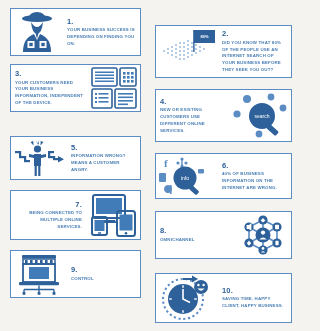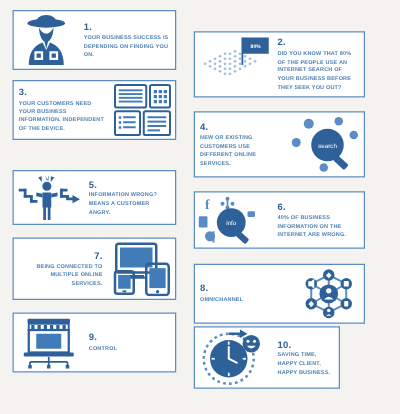--- a/index.html
+++ b/index.html
@@ -339,21 +339,21 @@
         <rect x="38.6" y="40" width="2.8" height="2.8"></rect>
       </g>
     </svg>
   </div>
   <div class="text-cell">
     <div class="num">9.</div>
     <div class="body-txt">CONTROL</div>
   </div>
 </div>
 
-<div class="panel" style="left:155px;top:261px;width:117px;height:50px;">
+<div class="panel" style="left:155px;top:273px;width:137px;height:50px;">
   <div class="icon-cell" style="width:62px;height:50px;">
     <svg width="56" height="46" viewBox="0 0 56 46">
       <g class="str-l" stroke-width="2" stroke-dasharray="2.2 2.6">
         <circle cx="24" cy="24" r="20"></circle>
       </g>
       <path class="str" stroke-width="2" d="M24 4 h10" fill="none"></path>
       <path class="fill" d="M33 0.6 l6 3.4 l-6 3.4z"></path>
       <circle class="fill" cx="24" cy="24" r="15"></circle>
       <g stroke="#ffffff" stroke-width="1.6" fill="none">
         <path d="M24 14 v10 l7 3.5"></path>

